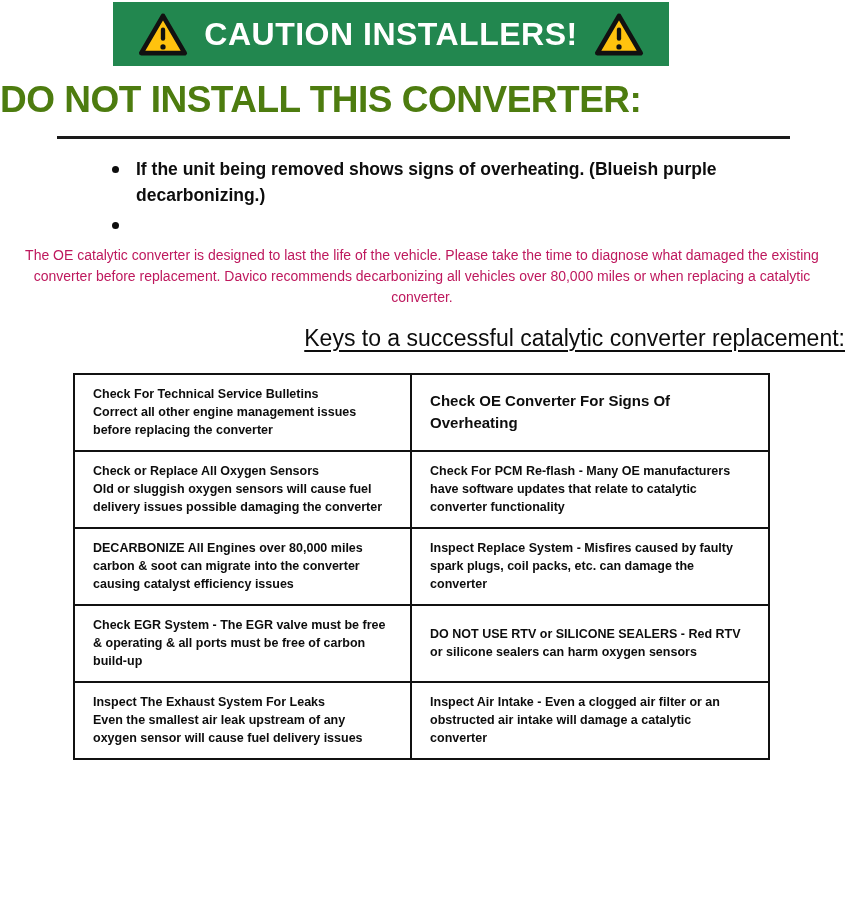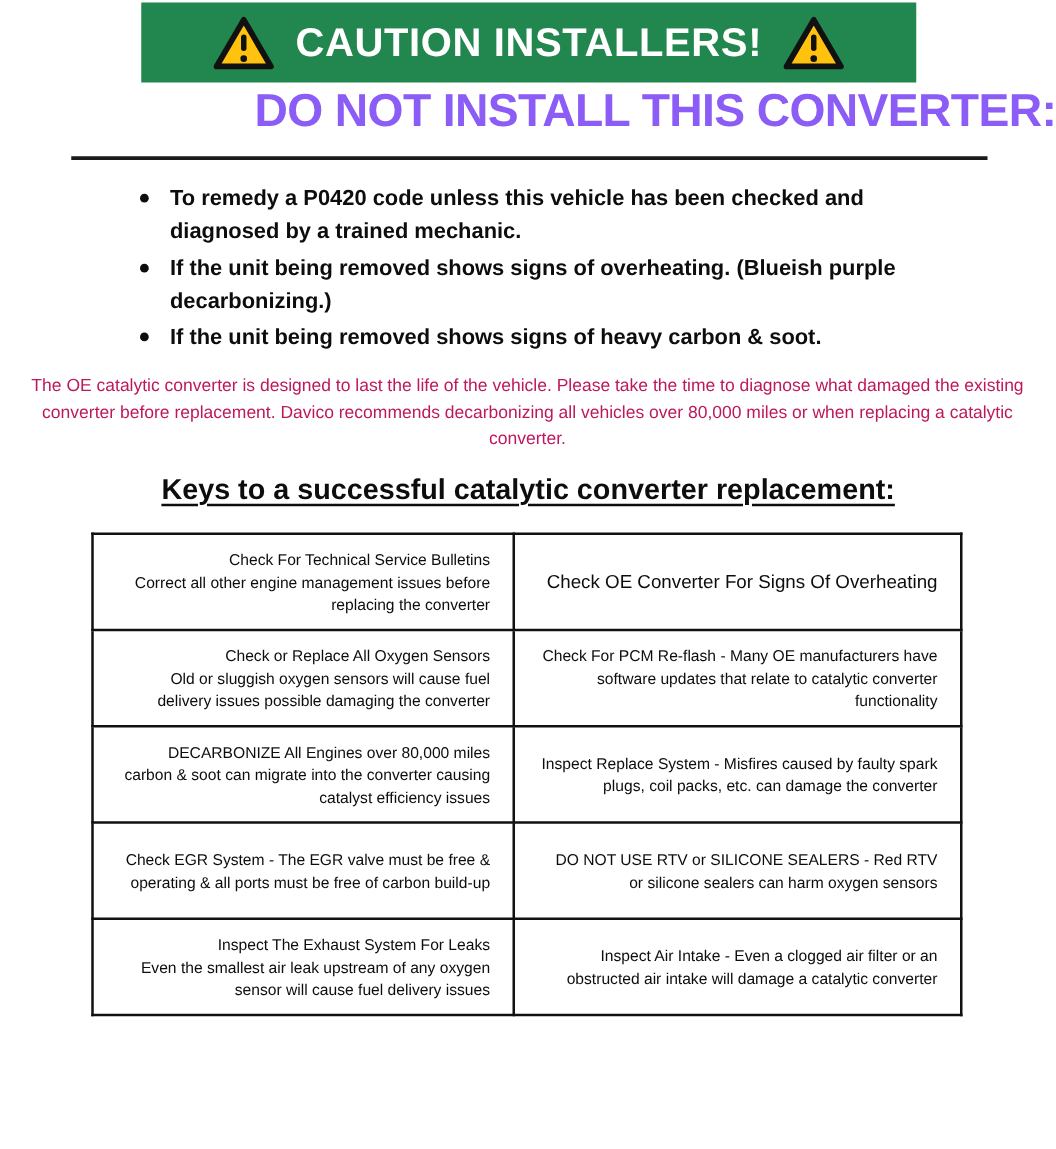--- a/index.html
+++ b/index.html
@@ -4,41 +4,41 @@
 <style>
   * { margin: 0; padding: 0; box-sizing: border-box; }
   html, body {
     width: 845px; height: 919px;
     background: #ffffff;
     font-family: "Liberation Sans", sans-serif;
     color: #111;
     overflow: hidden;
   }
   .banner {
-    width: 620px; height: 64px;
+    width: 556px; height: 64px;
     margin: 2px auto 0 113px;
     background: #22874F;
     display: flex; align-items: center; justify-content: center;
     gap: 16px;
   }
   .banner-text {
     color: #ffffff;
     font-size: 32px;
     font-weight: bold;
     letter-spacing: 0.5px;
     white-space: nowrap;
   }
   .warn-svg { width: 50px; height: 45px; display: block; }
   .main-title {
-    text-align: right;
+    text-align: left;
     font-size: 37px;
     font-weight: 800;
     letter-spacing: -0.5px;
-    margin-top: 2px;
-    color: #8b5cf6;
+    margin-top: 13px;
+    color: #4d7c0f;
   }
   .divider {
     width: 733px; height: 3px;
     background: #1a1a1a;
     margin: 15px auto 0 57px;
   }
   .bullet-list {
     list-style: none;
     margin: 17px 0 0 112px;
     width: 655px;
@@ -61,41 +61,41 @@
   }
   .intro-paragraph {
     width: 816px;
     margin: 16px auto 0 14px;
     text-align: center;
     font-size: 14px;
     line-height: 1.5;
     color: #be185d;
   }
   .keys-heading {
-    text-align: center;
+    text-align: right;
     font-size: 23px;
-    font-weight: 700;
+    font-weight: 400;
     margin-top: 17px;
     text-decoration: underline;
     text-decoration-thickness: 2px;
     text-underline-offset: 4px;
     color: #0d0d0d;
   }
   .keys-table {
     border-collapse: collapse;
     table-layout: fixed;
     width: 697px;
     margin: 21px 0 0 73px;
   }
   .keys-table td {
     border: 2.5px solid #111;
     height: 77px;
     vertical-align: middle;
-    text-align: right;
-    font-weight: normal;
+    text-align: left;
+    font-weight: bold;
     font-size: 12.5px;
     line-height: 1.45;
     padding: 4px 18px;
     white-space: pre-wrap;
     color: #0d0d0d;
   }
   .keys-table col.left-col  { width: 48.5%; }
   .keys-table col.right-col { width: 51.5%; }
   .keys-table td.big { font-size: 15px; }
 </style>
@@ -120,29 +120,24 @@
   </span>
 </div>
 
 <h1 class="main-title">DO NOT INSTALL THIS CONVERTER:</h1>
 
 <div class="divider"></div>
 
 <ul class="bullet-list">
   <li>
     <span class="dot"></span>
-    <span>To remedy a P0420 code unless this vehicle has been checked and diagnosed by a trained mechanic.</span>
-  </li>
-  <li>
-    <span class="dot"></span>
     <span>If the unit being removed shows signs of overheating. (Blueish purple decarbonizing.)</span>
   </li>
   <li>
     <span class="dot"></span>
-    <span>If the unit being removed shows signs of heavy carbon &amp; soot.</span>
   </li>
 </ul>
 
 <p class="intro-paragraph">The OE catalytic converter is designed to last the life of the vehicle. Please take the time to diagnose what damaged the existing converter before replacement. Davico recommends decarbonizing all vehicles over 80,000 miles or when replacing a catalytic converter.</p>
 
 <h2 class="keys-heading">Keys to a successful catalytic converter replacement:</h2>
 
 <table class="keys-table">
   <colgroup>
       <col class="left-col">

